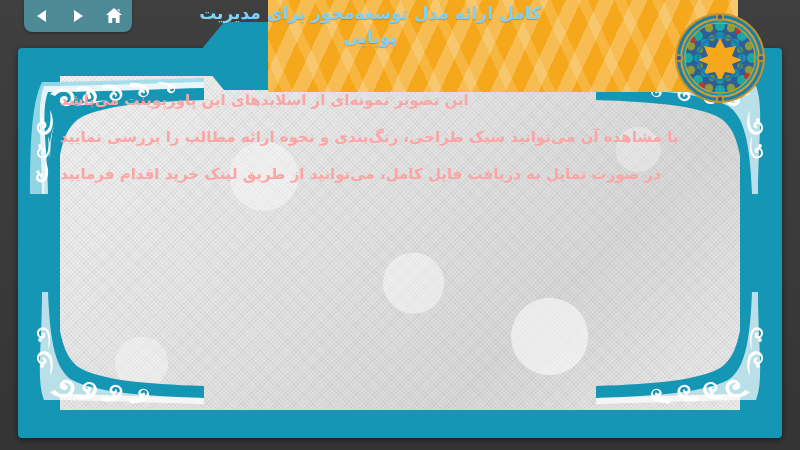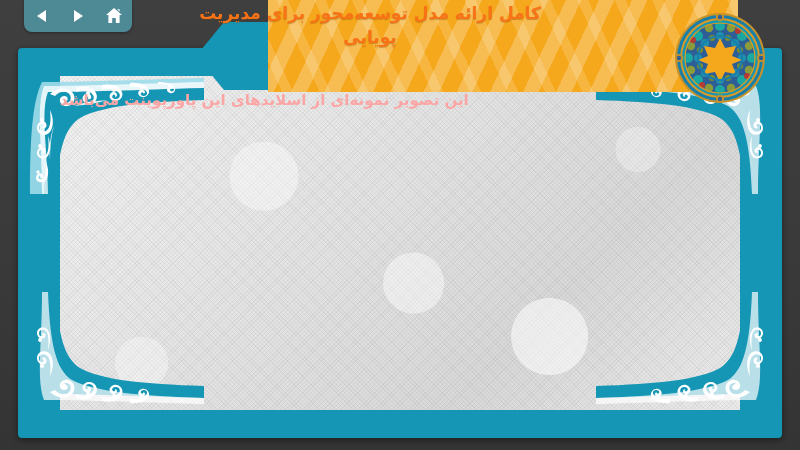--- a/index.html
+++ b/index.html
@@ -72,21 +72,21 @@
     background:
       repeating-linear-gradient(-115deg,
         rgba(255,255,255,.16) 0 10px,
         rgba(255,255,255,0) 10px 34px);
   }
   .title-text{
     position:absolute;
     left:0;right:60px;top:1px;
     text-align:center;
     direction:rtl;
-    color:#f97316;
+    color:#7dd3fc;
     font-size:17px;
     font-weight:bold;
     line-height:1.42;
     text-shadow:0 1px 1px rgba(120,70,0,.35);
   }
   .title-text div{white-space:nowrap;}
 
   
   .pennant{
     position:absolute;
@@ -225,20 +225,22 @@
         <circle cx="96" cy="42" r="2"></circle>
           <circle cx="124" cy="40" r="1.8"></circle>
         <circle cx="24" cy="72" r="2"></circle>
           <circle cx="22" cy="98" r="1.9"></circle>
       </g>
     </svg>
   </div>
 
   <div class="body-text">
     <div class="line">این تصویر نمونه‌ای از اسلایدهای این پاورپوینت می‌باشد</div>
+    <div class="line">با مشاهده آن می‌توانید سبک طراحی، رنگ‌بندی و نحوه ارائه مطالب را بررسی نمایید</div>
+    <div class="line">در صورت تمایل به دریافت فایل کامل، می‌توانید از طریق لینک خرید اقدام فرمایید</div>
   </div>
 
   <div class="pennant"></div>
 
   <div class="title-banner">
     <div class="chev"></div>
     <div class="chev2"></div>
   </div>
   <div class="title-text">
     <div>کامل ارائه مدل توسعه‌محور برای مدیریت</div>

